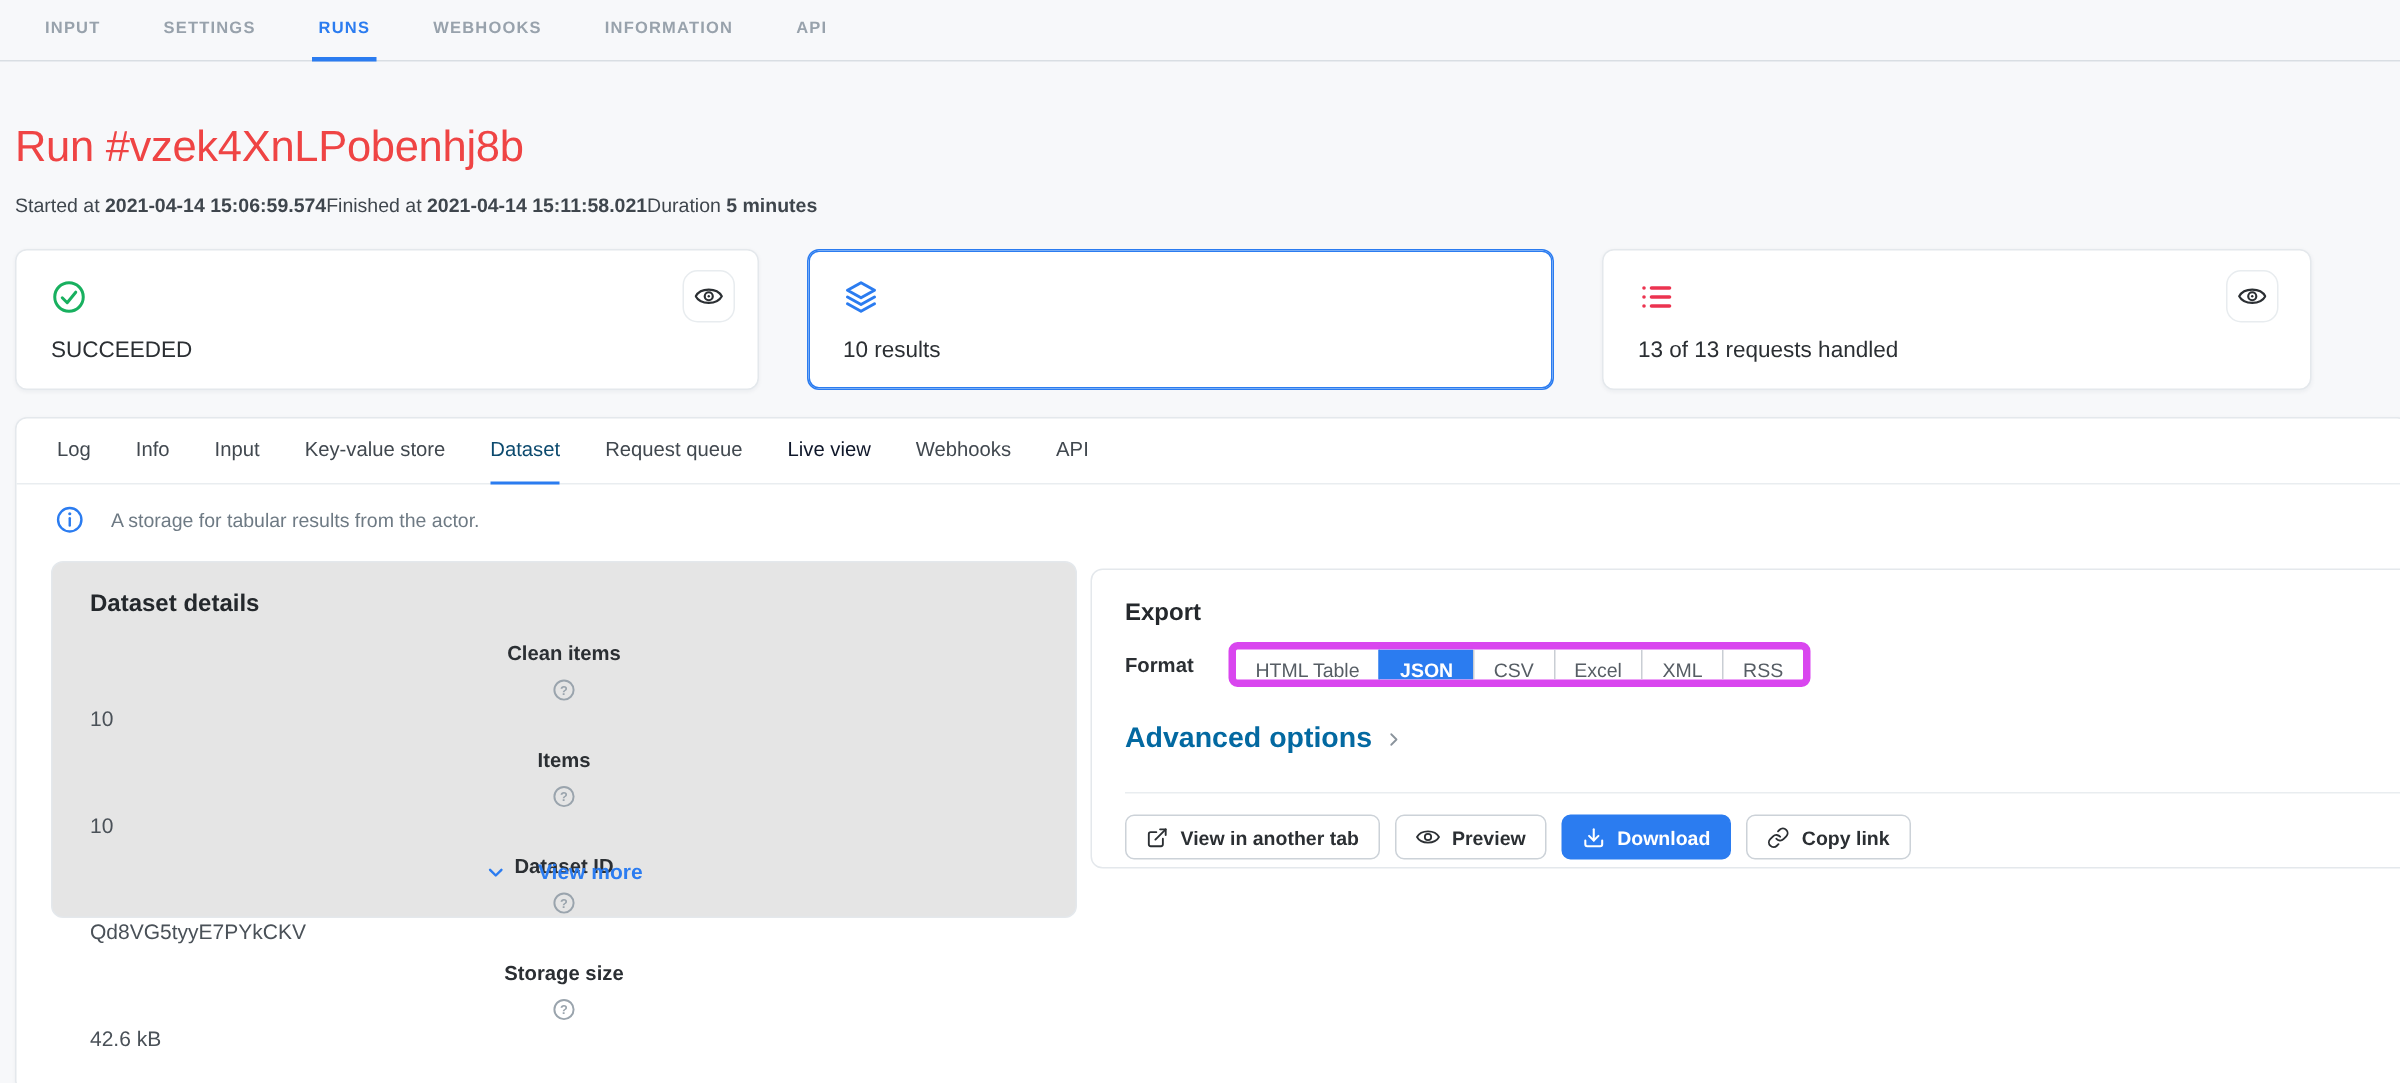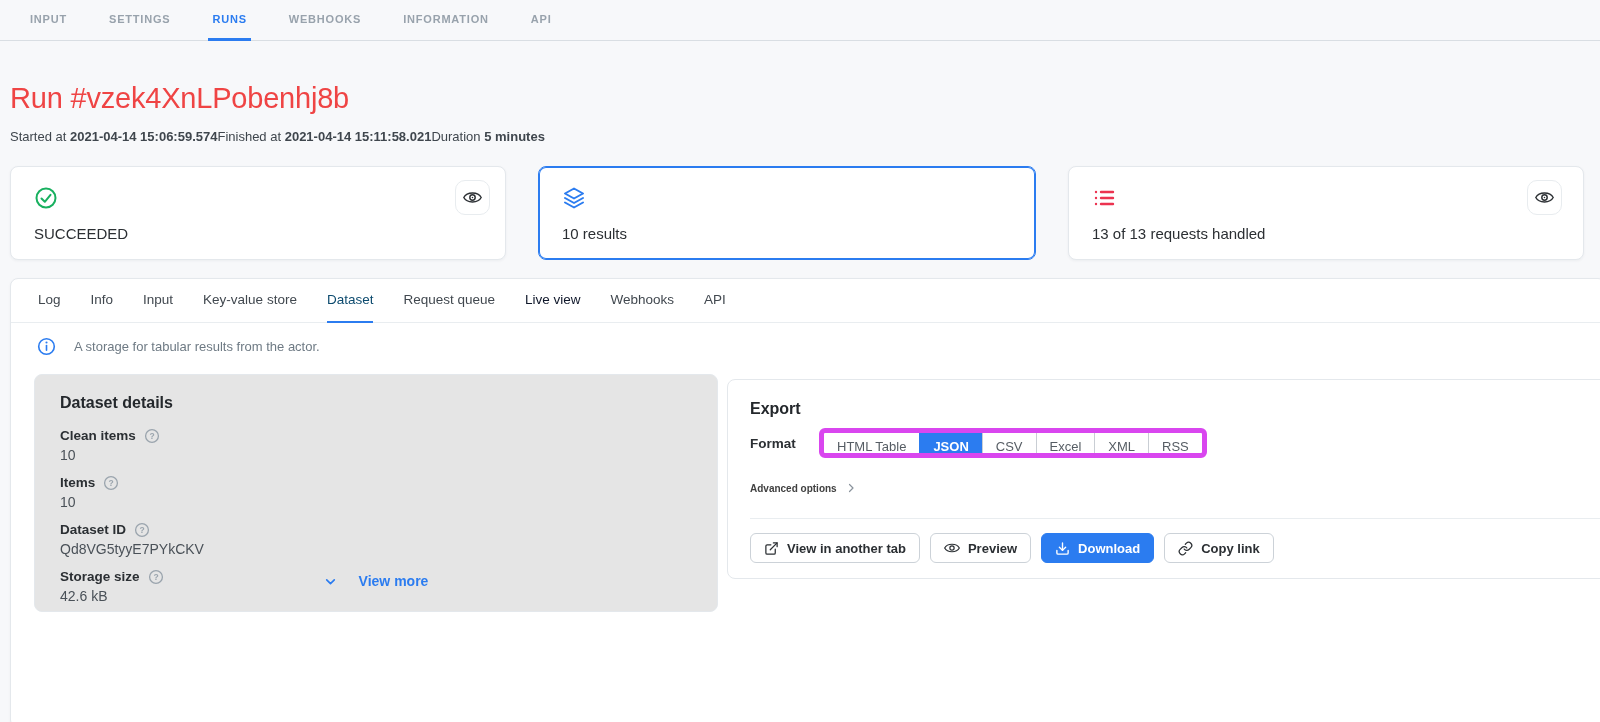--- a/index.html
+++ b/index.html
@@ -40,21 +40,21 @@
   
   .scard{
     position:absolute; top:166px; height:94px;
     background:#fff; border:1px solid #e4e8ec; border-radius:8px;
     box-shadow:0 1px 3px rgba(16,30,54,.05); cursor:pointer;
   }
   .scard .icn{ position:absolute; left:23px; top:19px; }
   .scard .lbl{ position:absolute; left:23px; top:58px; font-size:15px; color:#2b2f33; }
   .scard1{ left:10px;  width:496px; }
   .scard2{ left:538px; width:498px; border:1px solid #2b7cf0; box-shadow:0 0 0 1px #2b7cf0 inset; }
-  .scard3{ left:1068px; width:516px; }
+  .scard3{ left:1068px; width:473px; }
   .eye-btn{
     position:absolute; top:13px; width:35px; height:35px;
     border:1px solid #e8ecef; border-radius:10px; background:#fff;
     display:flex; align-items:center; justify-content:center; cursor:pointer;
   }
   .scard1 .eye-btn{ right:15px; } .scard3 .eye-btn{ right:21px; }
 
   
   .panel{
     position:absolute; left:10px; right:-6px; top:278px; bottom:-6px;
@@ -81,21 +81,21 @@
   
   .dcard{
     position:absolute; left:23px; top:95px; width:684px; height:238px;
     border:1px solid #e4e8ec; border-radius:8px; background:#e5e5e5;
     padding:19px 25px;
   }
   .card-title{ font-size:16px; font-weight:700; color:#24282c; margin-bottom:15px; }
   .field{ margin-bottom:9px; }
   .field-label{
     display:flex; align-items:center; gap:8px;
-    font-size:13.5px; font-weight:700; color:#2b2f33; line-height:17px;
+    font-size:13.5px; font-weight:700; color:#2b2f33; line-height:17px;flex-direction:column;
   }
   .field-value{ font-size:14px; color:#4a5158; line-height:19px; margin-top:2px; margin-bottom:8px; }
   .view-more{
     position:absolute; left:0; right:0; bottom:22px;
     display:flex; align-items:center; justify-content:center; gap:22px;
     color:#2b7cf0; font-size:14px; font-weight:600; cursor:pointer;
   }
 
   
   .ecard{
@@ -111,21 +111,21 @@
     height:30px; background:#fff;
   }
   .seg{
     font-size:13px; color:#565d64; line-height:28px; padding:0 13px;
     border-left:1px solid #c9ced4; cursor:pointer; white-space:nowrap;
   }
   .seg:first-child{ border-left:none; }
   .seg.active{ background:#2b7cf0; color:#fff; font-weight:700; border-left-color:#2b7cf0; }
   .advanced-row{
     display:flex; align-items:center; gap:8px; margin-bottom:24px;
-    font-size:10px; font-weight:700; color:#404040; cursor:pointer;
+    font-size:19px; font-weight:700; color:#0369a1; cursor:pointer;
   }
   .ecard hr{ border:none; border-top:1px solid #e9edf0; margin:0 -22px 14px 0; }
   .btn-row{ display:flex; gap:10px; }
   .btn{
     display:flex; align-items:center; gap:8px; height:30px; padding:0 13px;
     border:1px solid #ccd2d8; border-radius:6px; background:#fff;
     font-size:13px; font-weight:600; color:#2b2f33; cursor:pointer; white-space:nowrap;
   }
   .btn.primary{ background:#2b7cf0; border-color:#2b7cf0; color:#fff; }
 </style>

